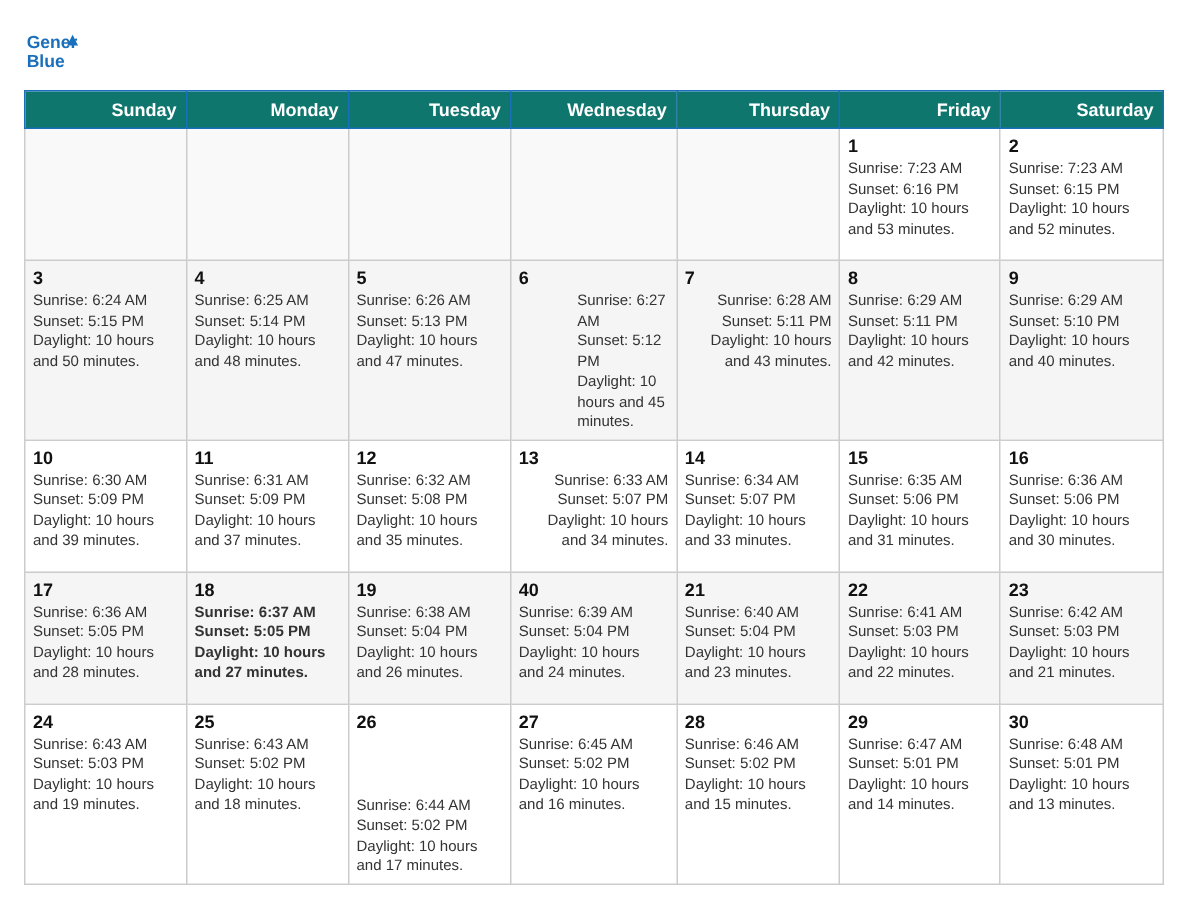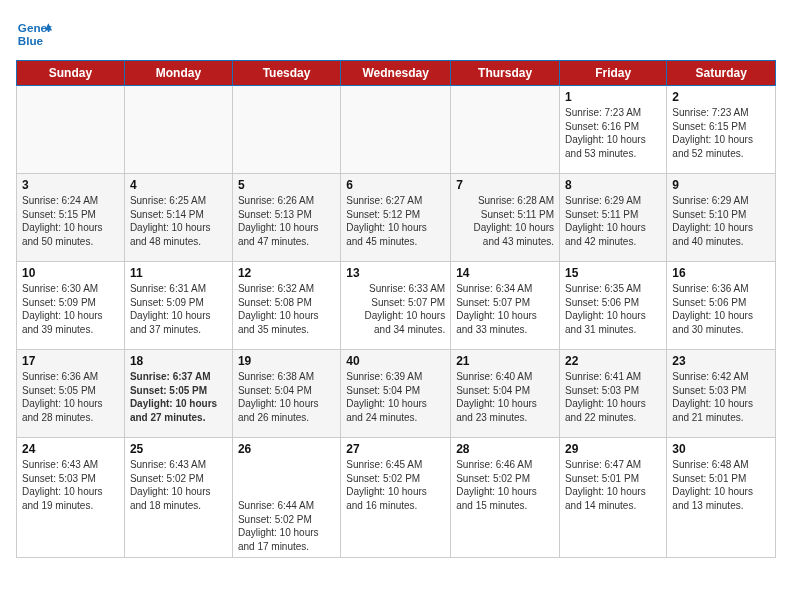--- a/index.html
+++ b/index.html
@@ -37,23 +37,23 @@
       font-size: 15px;
       font-weight: normal;
       color: #444;
     }
     .calendar {
       width: 100%;
       border-collapse: collapse;
       font-size: 11px;
     }
     .calendar thead tr th {
-      background: #b91c1c;
+      background: #0f766e;
       color: #fff;
-      text-align: center;
+      text-align: right;
       padding: 5px 6px;
       font-size: 12px;
       font-weight: bold;
       border: 1px solid #1a6fba;
     }
     .calendar tbody tr td {
       vertical-align: top;
       border: 1px solid #ccc;
       padding: 4px 5px;
       width: 113px;
@@ -143,21 +143,21 @@
 Daylight: 10 hours and 48 minutes.</div>
         </td>
         <td>
           <span class="day-num">5</span>
           <div class="day-info" style="white-space: pre-line;">Sunrise: 6:26 AM
 Sunset: 5:13 PM
 Daylight: 10 hours and 47 minutes.</div>
         </td>
         <td>
           <span class="day-num">6</span>
-          <div class="day-info" style="white-space: pre-line;">Sunrise: 6:27 AM
+          <div class="day-info" style="white-space: pre-line; margin-left: 39px;">Sunrise: 6:27 AM
 Sunset: 5:12 PM
 Daylight: 10 hours and 45 minutes.</div>
         </td>
         <td>
           <span class="day-num">7</span>
           <div class="day-info" style="white-space: pre-line; text-align: right;">Sunrise: 6:28 AM
 Sunset: 5:11 PM
 Daylight: 10 hours and 43 minutes.</div>
         </td>
         <td>

